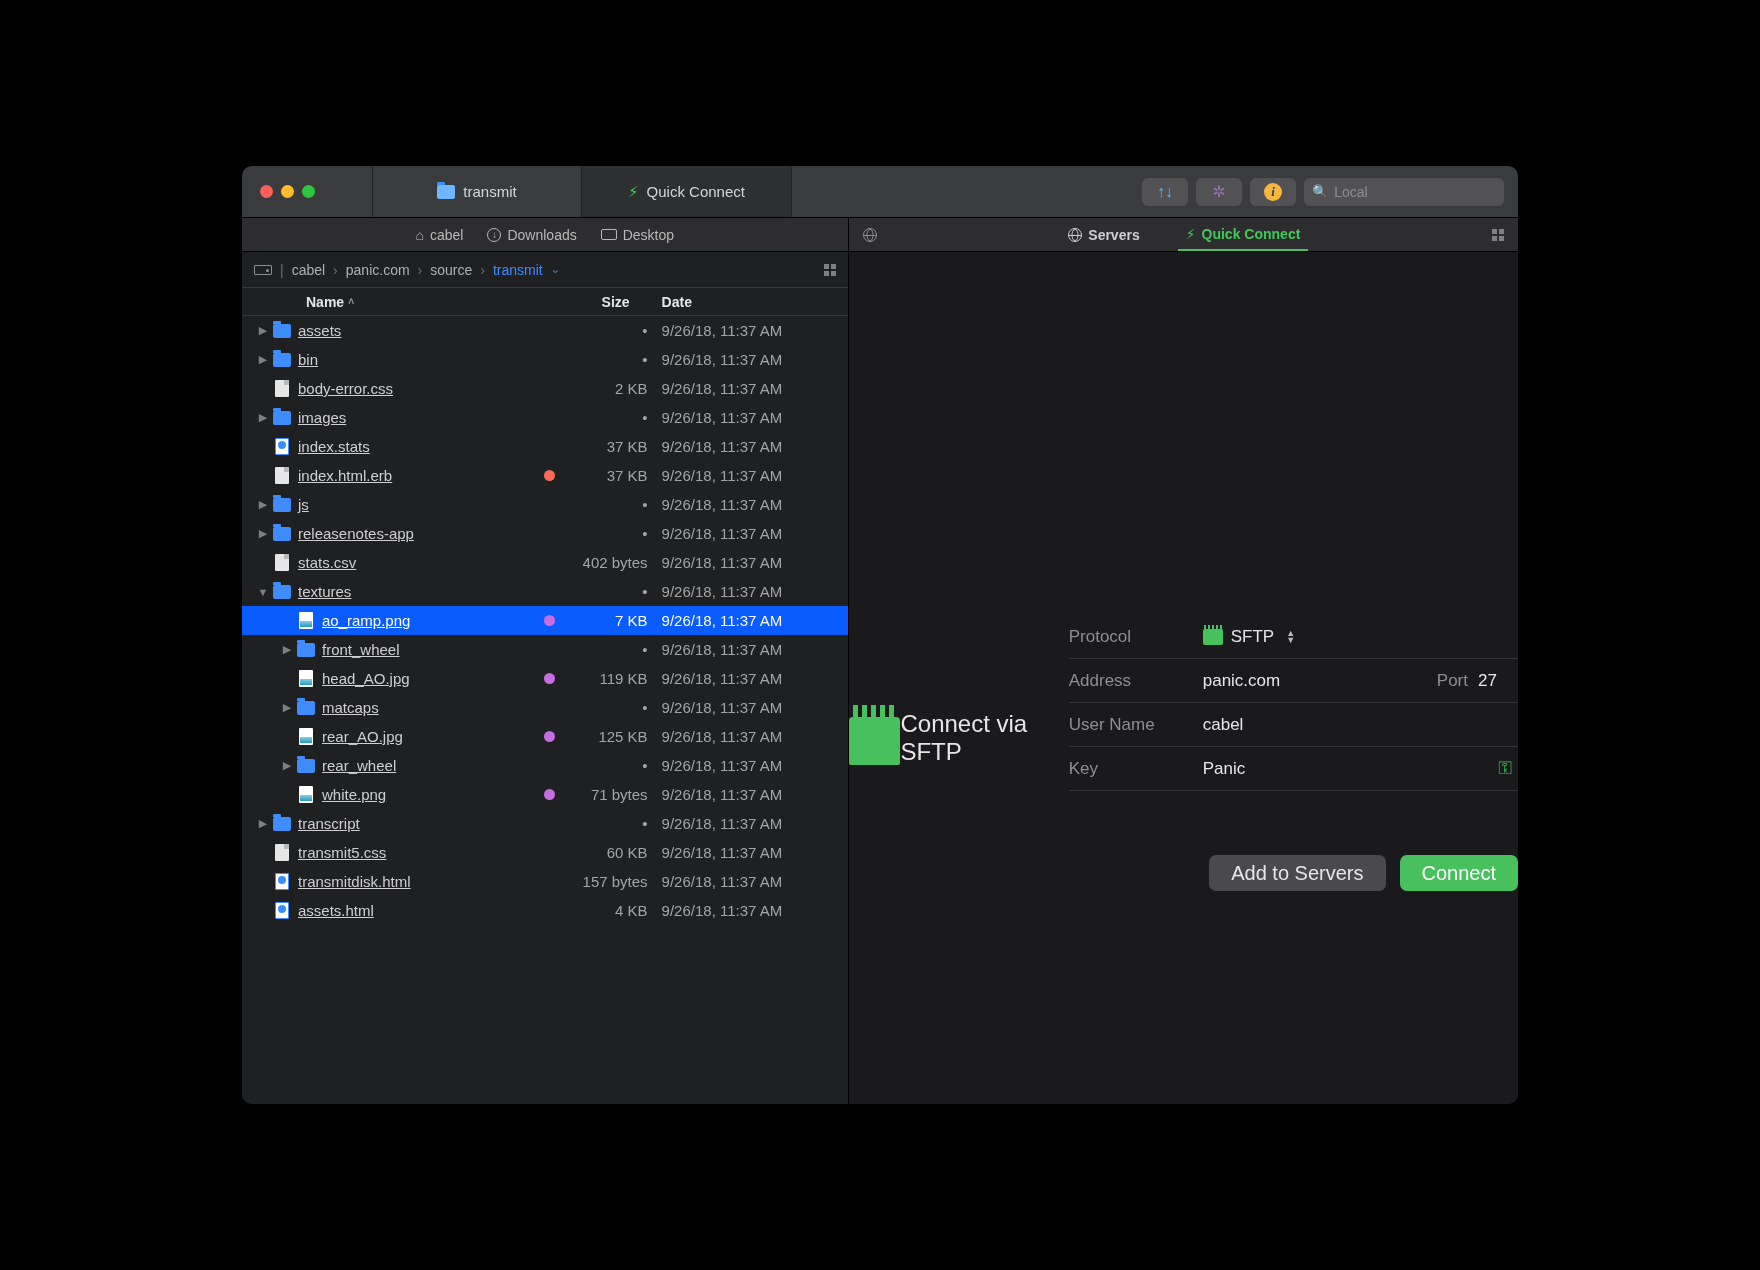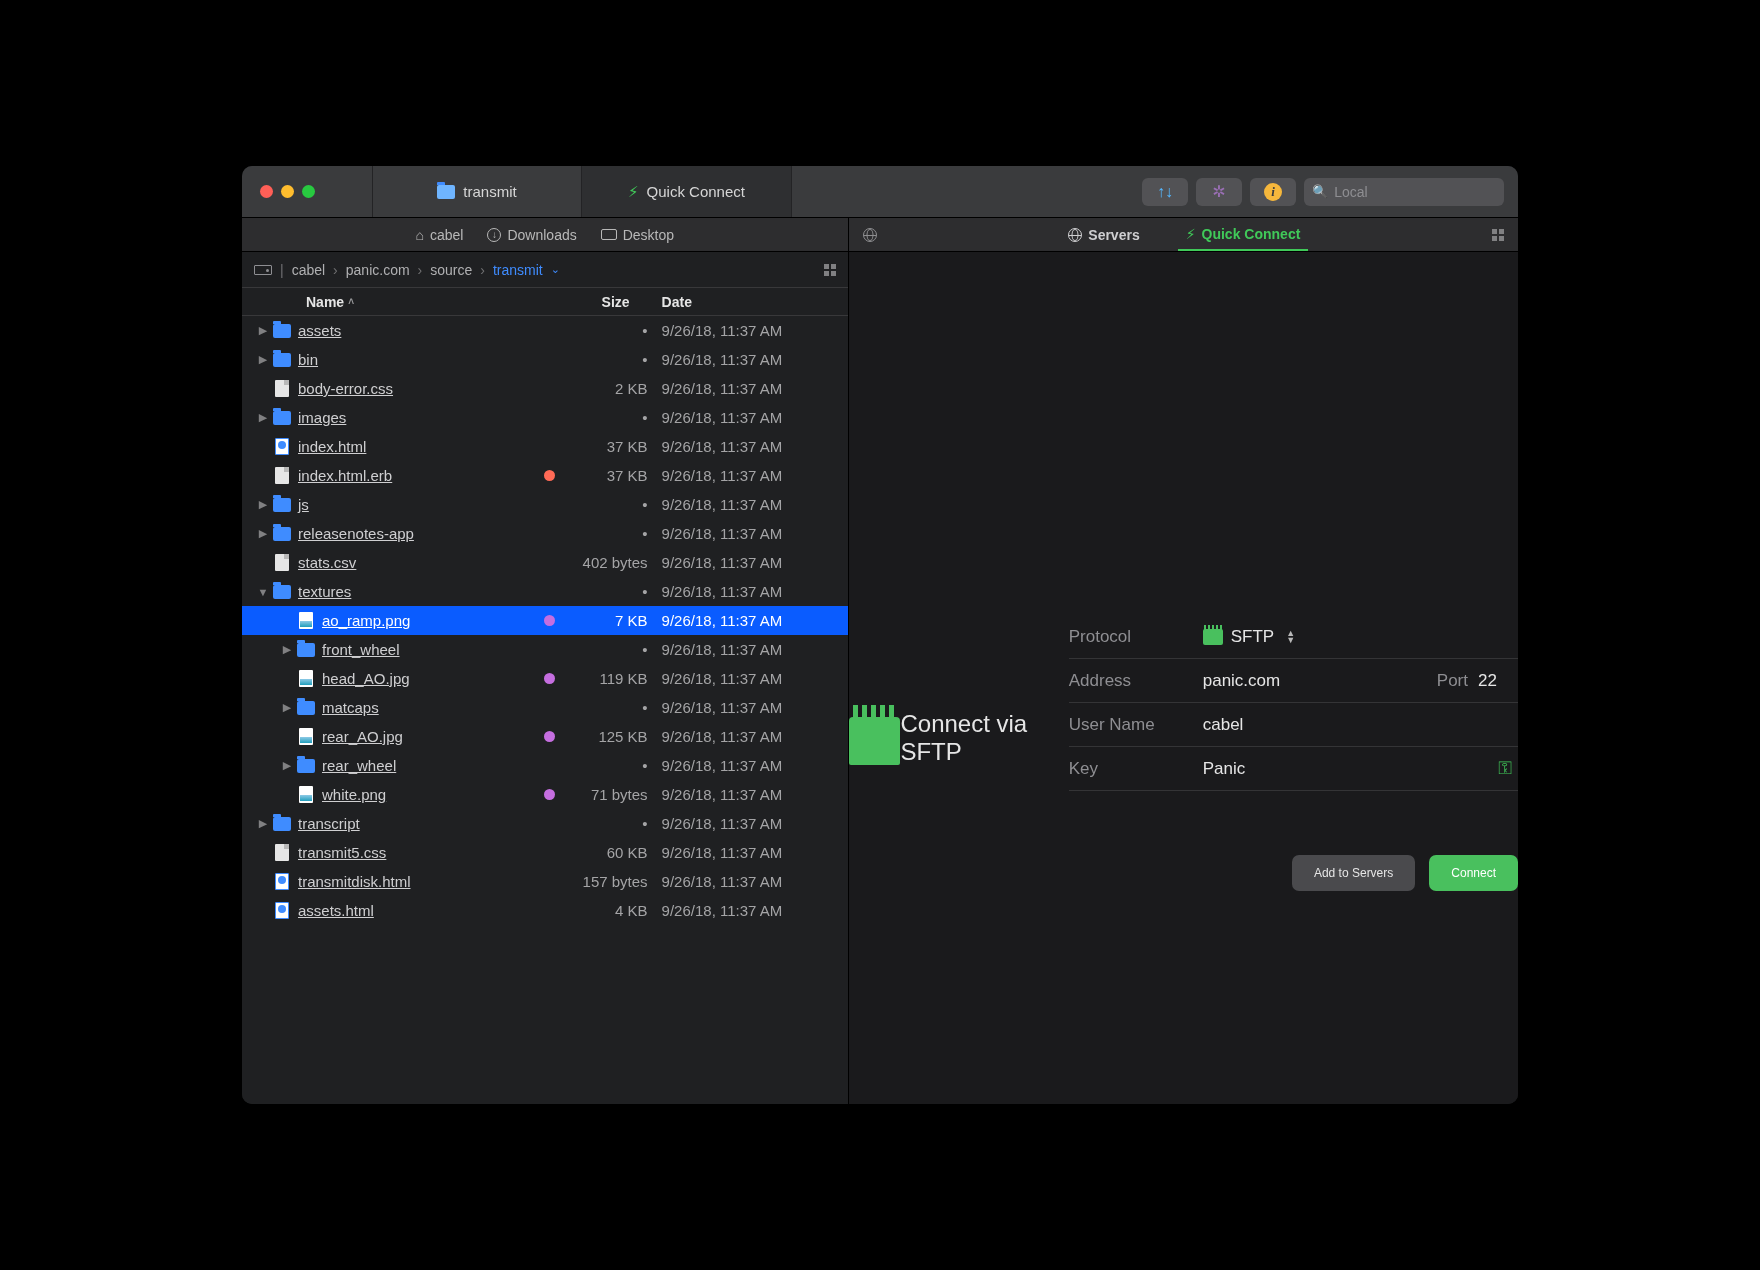--- a/index.html
+++ b/index.html
@@ -290,21 +290,21 @@
   .button-row {
     display: flex;
     justify-content: flex-end;
     gap: 14px;
     margin-top: 42px;
   }
   .btn {
     height: 36px;
     padding: 0 22px;
     border-radius: 7px;
-    font-size: 12px;
+    font-size: 20px;
     display:flex;align-items:center;justify-content:center;
     border:none;
   }
   .btn.secondary { background:#4a4a4d; color:#e6e6e6; }
   .btn.primary { background:#49c05e; color:#fff; }
   .updown { color:#54b7ff; font-weight:bold;}
   .fan { color:#9a6fb5;}
   .info-i{ width:18px;height:18px;border-radius:50%;background:#f6b73c;color:#3a3b3d;display:flex;align-items:center;justify-content:center;font-weight:bold;font-size:13px;font-family:Georgia,serif;font-style:italic;}
   .bolt{ color:#40c959;}
   .grid-icon{ display:grid; grid-template-columns:repeat(2,5px); grid-template-rows:repeat(2,5px); gap:2px;}
@@ -459,21 +459,21 @@
             <span class="tag"></span>
             <span class="size">•</span>
             <span class="date">9/26/18, 11:37 AM</span>
           </div>
           <div class="row">
             <span class="indent" style="width: 12px;"></span>
             <span class="arrow"></span>
             <span class="ico">
               <span class="file-html"></span>
             </span>
-            <span class="fname">index.html</span>
+            <span class="fname">index.stats</span>
             <span class="tag"></span>
             <span class="size">37 KB</span>
             <span class="date">9/26/18, 11:37 AM</span>
           </div>
           <div class="row">
             <span class="indent" style="width: 12px;"></span>
             <span class="arrow"></span>
             <span class="ico">
               <span class="file-ico"></span>
             </span>
@@ -697,21 +697,21 @@
               <span class="updn-sel">
                   <span>▲</span>
                   <span>▼</span>
                 </span>
             </div>
           </div>
           <div class="form-row">
             <div class="form-label">Address</div>
             <input class="form-value" value="panic.com" style="">
             <div class="port-label">Port</div>
-            <div class="port-val">22</div>
+            <div class="port-val">27</div>
           </div>
           <div class="form-row">
             <div class="form-label">User Name</div>
             <input class="form-value" value="cabel" style="">
           </div>
           <div class="form-row">
             <div class="form-label">Key</div>
             <input class="form-value" value="Panic" style="">
             <span class="key-icon">⚿</span>
           </div>

